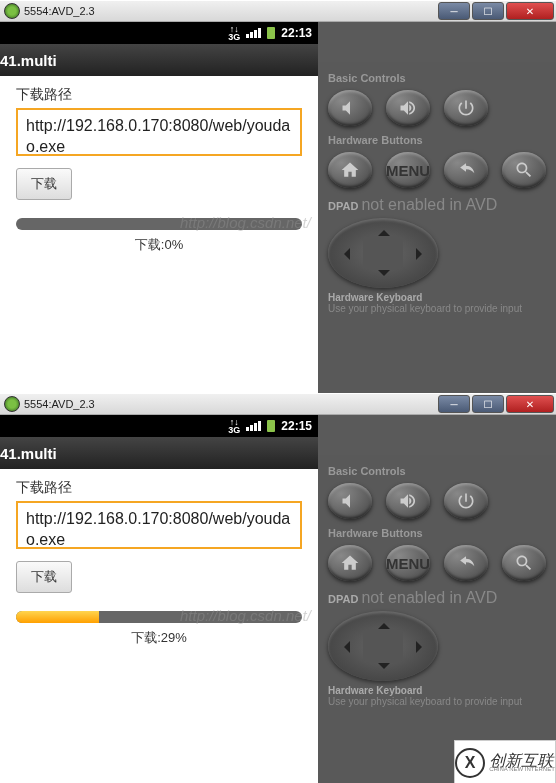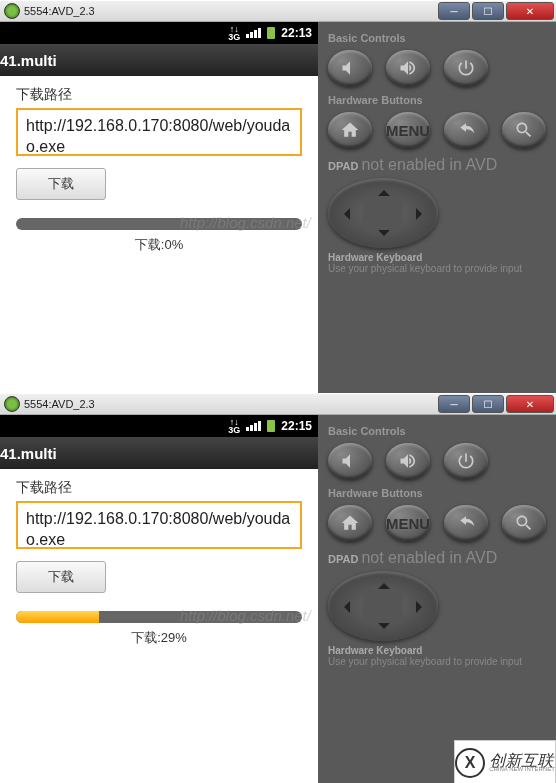--- a/index.html
+++ b/index.html
@@ -136,21 +136,21 @@
     color: #222;
     background: #fff;
     font-family: sans-serif;
     line-height: 1.3;
     resize: none;
     height: 48px;
     overflow: hidden;
   }
   .dl-btn {
     margin-top: 8px;
-    padding: 6px 31px;
+    padding: 6px 14px;
     font-size: 13px;
     background: linear-gradient(to bottom, #fafafa, #ddd);
     border: 1px solid #aaa;
     border-radius: 3px;
     color: #333;
   }
   .progress-wrap {
     margin-top: 18px;
   }
   .progress-bar {
@@ -170,20 +170,21 @@
     color: #333;
     margin-top: 6px;
   }
   .side-panel {
     flex: 1;
     background: #595959;
     padding: 6px 10px;
     color: #aaa;
     font-size: 11px;
     position: relative;
+    margin-top: 40px;
   }
   .section-label {
     font-weight: bold;
     margin: 4px 0 6px;
     color: #999;
   }
   .ctrl-row {
     display: flex;
     gap: 14px;
     margin-bottom: 8px;

